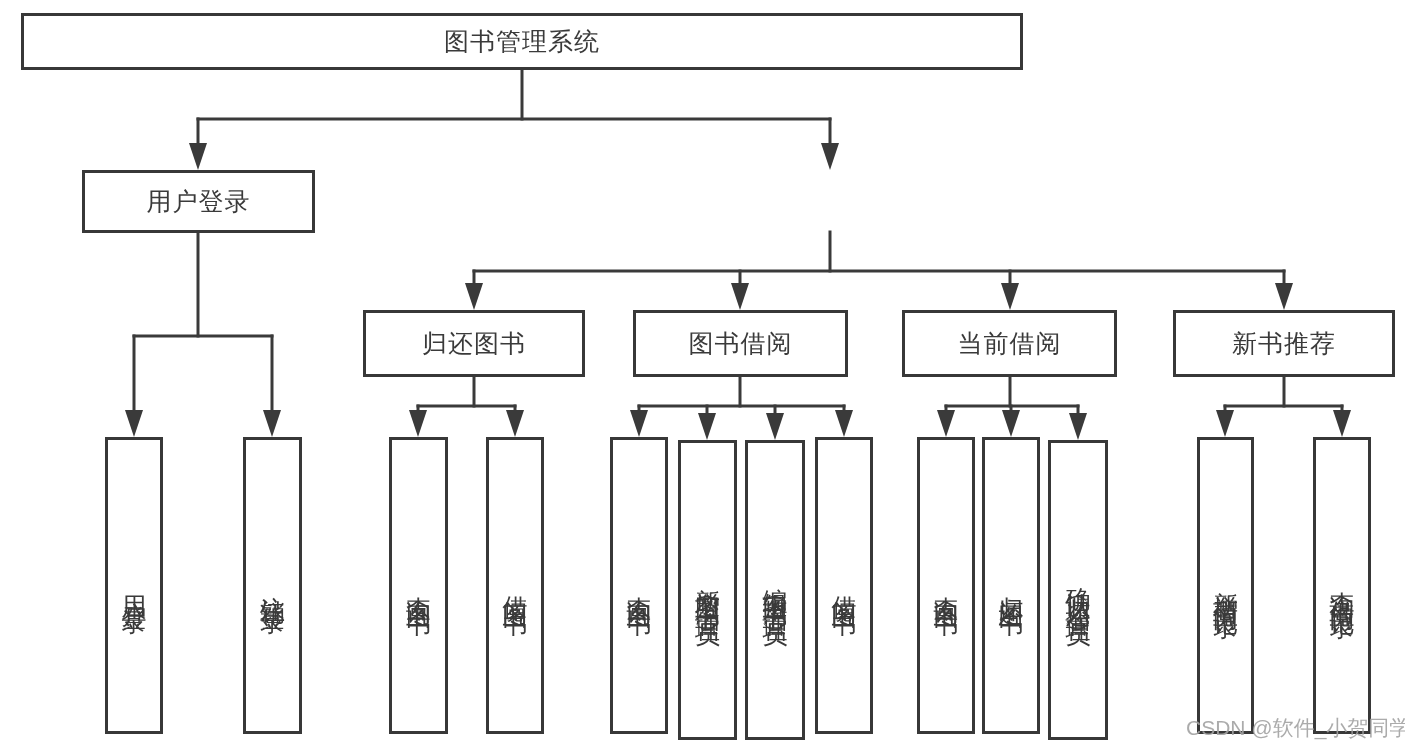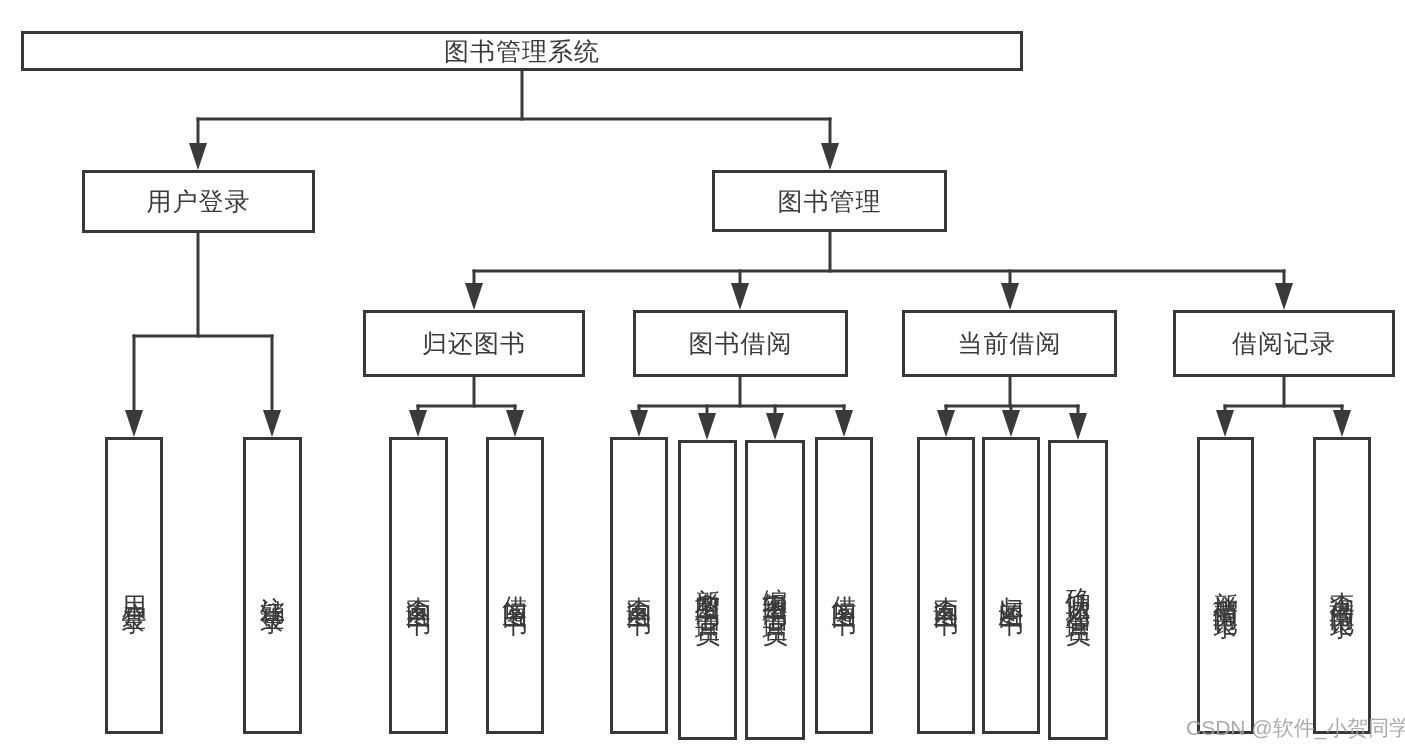--- a/index.html
+++ b/index.html
@@ -30,21 +30,21 @@
   }
   .v-label{
     writing-mode:vertical-rl;
     text-orientation:mixed;
     font-size:25px;
     letter-spacing:5px;
     color:#3a3a3a;
     line-height:1;
   }
   
-  .n-root      {left:21px;  top:31px;  width:1002px; height:40px;}
+  .n-root      {left:21px;  top:13px;  width:1002px; height:57px;}
   .n-login     {left:82px;  top:170px; width:233px;  height:63px;}
   .n-mgmt      {left:712px; top:170px; width:235px;  height:62px;}
   .n-rec       {left:363px; top:310px; width:222px;  height:67px;}
   .n-bb        {left:633px; top:310px; width:215px;  height:67px;}
   .n-cb        {left:902px; top:310px; width:215px;  height:67px;}
   .n-br        {left:1173px;top:310px; width:222px;  height:67px;}
   .leaf        {top:437px; height:297px;}
   .leaf-tall   {top:440px; height:300px;}
   .n-l-login   {left:105px; width:58px;}
   .n-l-logout  {left:243px; width:59px;}
@@ -136,35 +136,32 @@
     <polygon points="1333,410 1351,410 1342,437" stroke="none"></polygon>
   </svg>
 
   <div class="node n-root">
     <span class="h-label">图书管理系统</span>
   </div>
 
   <div class="node n-login">
     <span class="h-label">用户登录</span>
   </div>
-  <div class="node n-mgmt">
-    <span class="h-label">图书管理</span>
-  </div>
 
   <div class="node n-rec">
     <span class="h-label">归还图书</span>
   </div>
   <div class="node n-bb">
     <span class="h-label">图书借阅</span>
   </div>
   <div class="node n-cb">
     <span class="h-label">当前借阅</span>
   </div>
   <div class="node n-br">
-    <span class="h-label">借阅记录</span>
+    <span class="h-label">新书推荐</span>
   </div>
 
   <div class="node leaf n-l-login">
     <span class="v-label">用户登录</span>
   </div>
   <div class="node leaf n-l-logout">
     <span class="v-label">注销登录</span>
   </div>
 
   <div class="node leaf n-rec-q">

